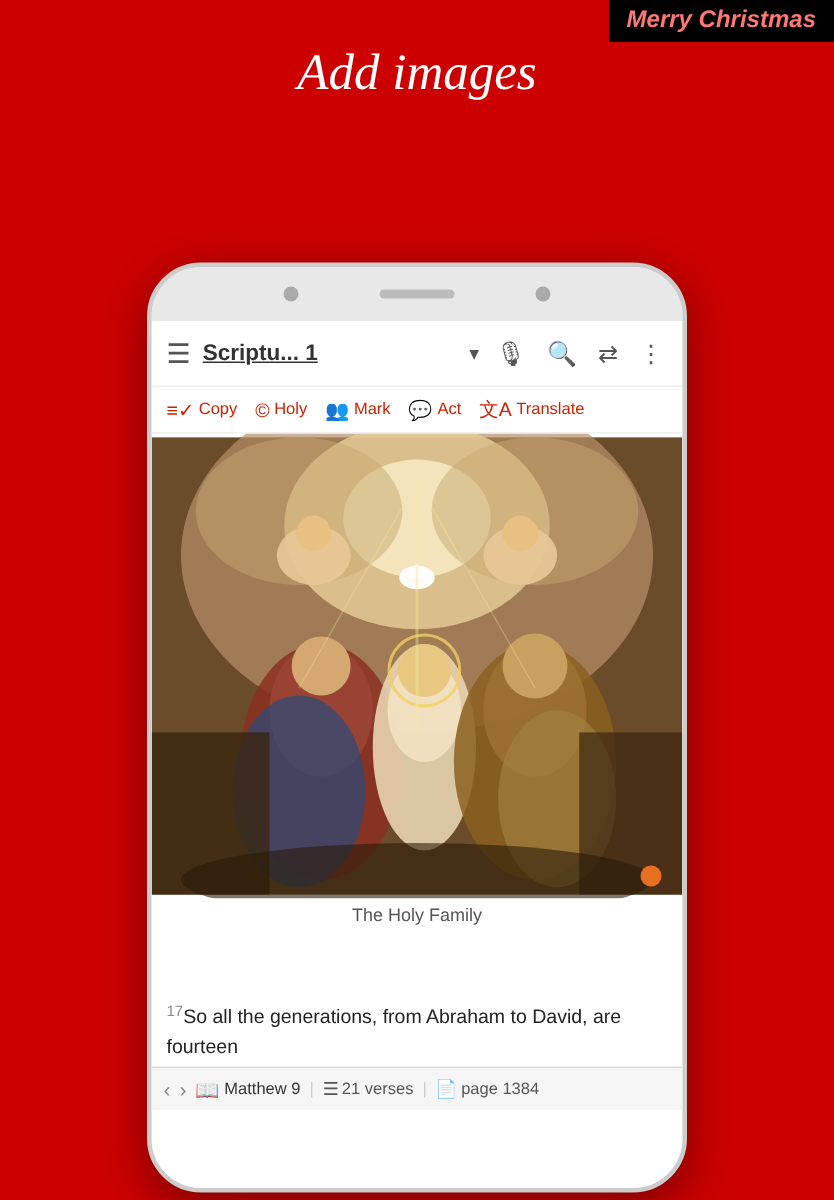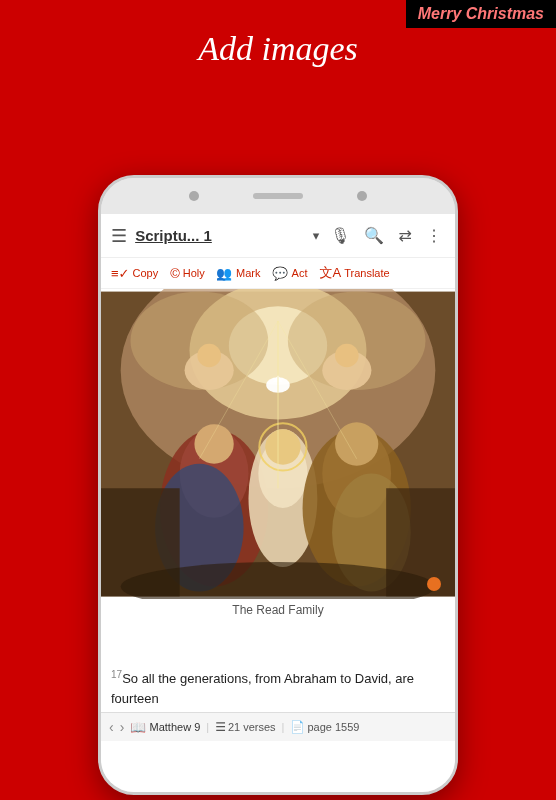--- a/index.html
+++ b/index.html
@@ -352,21 +352,21 @@
         <ellipse cx="180" cy="300" rx="160" ry="25" fill="#2a1a08" opacity="0.6"></ellipse>
 
         <line x1="180" y1="30" x2="100" y2="170" stroke="#f5e8a0" stroke-width="1" opacity="0.3"></line>
         <line x1="180" y1="30" x2="260" y2="170" stroke="#f5e8a0" stroke-width="1" opacity="0.3"></line>
         <line x1="180" y1="30" x2="180" y2="200" stroke="#f5e8a0" stroke-width="2" opacity="0.4"></line>
       </svg>
 
       <div class="orange-dot"></div>
     </div>
 
-    <div class="image-caption">The Read Family</div>
+    <div class="image-caption">The Holy Family</div>
 
     <div class="verse-area">
       <p class="verse-text">
         <sup class="verse-number">17</sup><span>So all the generations, from Abraham to David, are fourteen</span>
       </p>
     </div>
 
     <div class="bottom-nav">
       <span class="nav-arrow">‹</span>
       <span class="nav-arrow">›</span>
@@ -375,18 +375,18 @@
         <span>Matthew 9</span>
       </span>
       <span class="nav-divider">|</span>
       <span class="nav-verses">
         <span class="nav-list-icon">☰</span>
         <span>21 verses</span>
       </span>
       <span class="nav-divider">|</span>
       <span class="nav-page">
         <span class="nav-page-icon">📄</span>
-        <span>page 1559</span>
+        <span>page 1384</span>
       </span>
     </div>
 
   </div>
 </div>
 
 </body></html>

